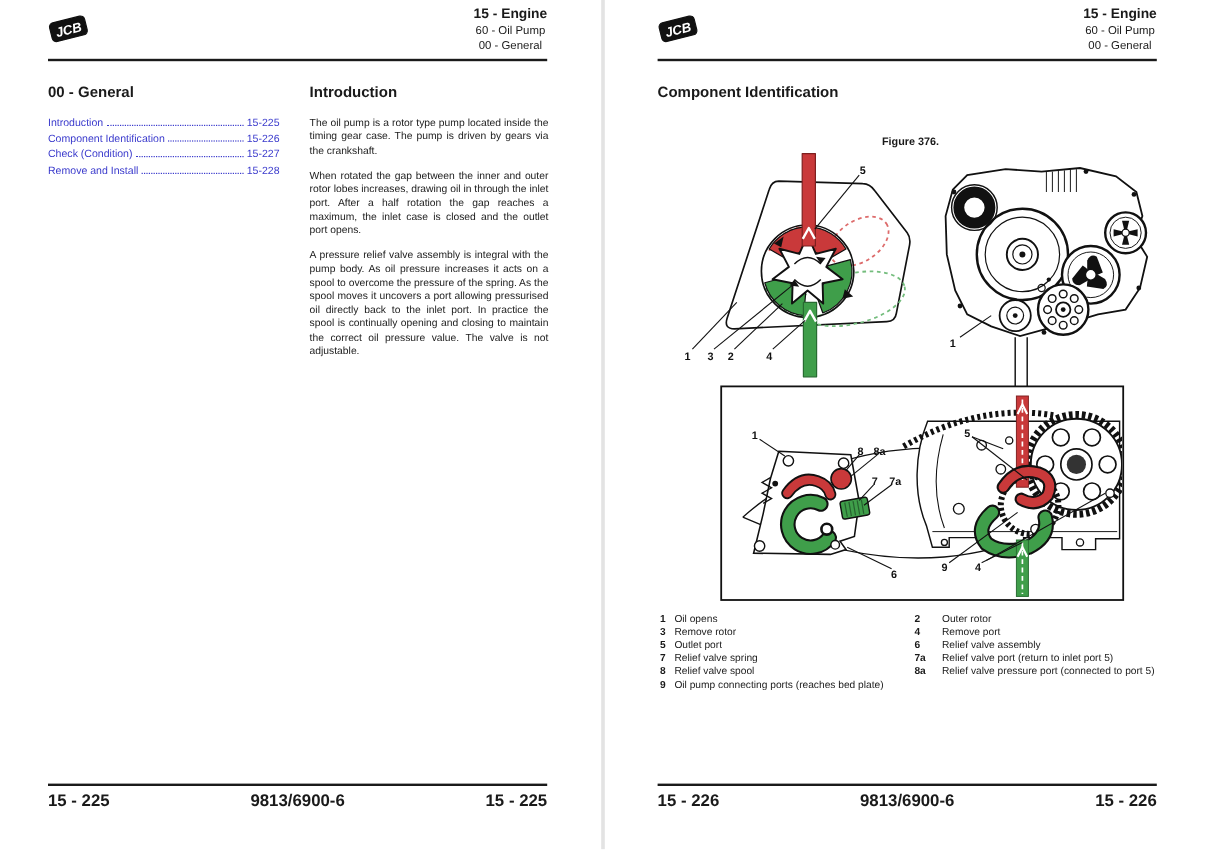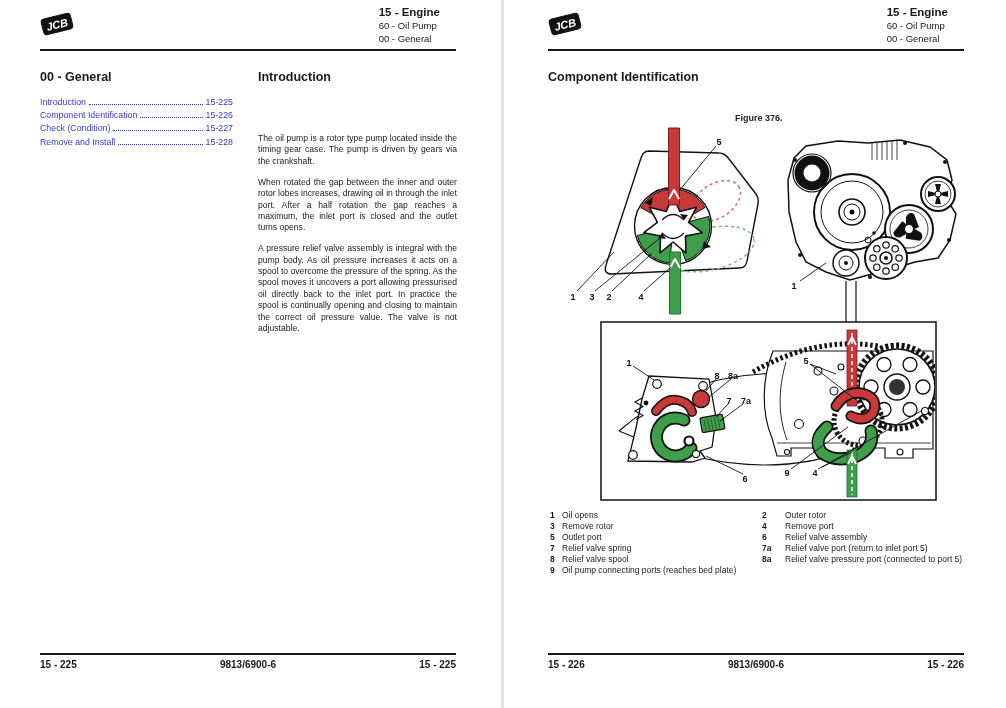--- a/index.html
+++ b/index.html
@@ -3,33 +3,33 @@
 <meta charset="utf-8">
 <style>
   html,body{margin:0;padding:0;background:#fff;}
   .canvas{position:relative;width:1006px;height:708px;background:#fff;overflow:hidden;
           font-family:"Liberation Sans",sans-serif;color:#1a1a1a;}
   .divider{position:absolute;left:501px;top:0;width:3px;height:708px;background:#e3e3e3;}
   .page{position:absolute;top:0;height:708px;width:416px;}
   .page-left{left:40px;}
   .page-right{left:548px;}
   .logo{position:absolute;left:-2px;top:8px;width:38px;height:32px;}
-  .hdr{position:absolute;right:16px;top:6px;text-align:left;line-height:13px;}
+  .hdr{position:absolute;right:0;top:6px;text-align:center;line-height:13px;}
   .hdr .t1{font-size:11.5px;font-weight:bold;}
   .hdr .t2{font-size:9.5px;}
   .rule-top{position:absolute;left:0;top:49px;width:416px;height:2px;background:#1a1a1a;}
   .rule-bot{position:absolute;left:0;top:653px;width:416px;height:2px;background:#1a1a1a;}
   .footer{position:absolute;left:0;top:659px;width:416px;display:flex;justify-content:space-between;
-          font-size:10px;font-weight:bold;}
+          font-size:14px;font-weight:bold;}
   .sec-title{position:absolute;top:70px;left:0;font-size:12.5px;font-weight:bold;}
   .intro-title{position:absolute;top:70px;left:218px;font-size:12.5px;font-weight:bold;}
   .toc{position:absolute;top:97px;left:0;width:193px;font-size:8.8px;color:#3a3acc;}
   .toc-row{display:flex;align-items:baseline;height:13.2px;}
   .toc-leader{flex:1;border-bottom:1.3px dotted #3a3acc;margin:0 3px 2px 3px;}
-  .col2{position:absolute;top:97px;left:218px;width:199px;margin-top:36px;}
+  .col2{position:absolute;top:97px;left:218px;width:199px;}
   .col2 p{margin:0 0 9.5px 0;font-size:8.6px;line-height:11.4px;text-align:justify;}
   .figcap{position:absolute;left:187px;top:113px;font-size:9px;font-weight:bold;text-align:right;}
   .figsvg{position:absolute;left:0;top:108px;}
   .legend{position:absolute;top:510px;left:0;width:440px;font-size:8.5px;line-height:11px;}
   .lg-col{position:absolute;top:0;}
   .lg-left{left:2px;width:210px;}
   .lg-right{left:214px;width:226px;}
   .lg-row{display:flex;white-space:nowrap;}
   .lg-left .lg-n{width:12px;font-weight:bold;flex:0 0 12px;}
   .lg-right .lg-n{width:23px;font-weight:bold;flex:0 0 23px;}
@@ -75,21 +75,21 @@
       <div class="toc-row">
         <span>Remove and Install</span>
         <span class="toc-leader"></span>
         <span>15-228</span>
       </div>
     </div>
 
     <div class="intro-title">Introduction</div>
     <div class="col2">
       <p>The oil pump is a rotor type pump located inside the timing gear case. The pump is driven by gears via the crankshaft.</p>
-      <p>When rotated the gap between the inner and outer rotor lobes increases, drawing oil in through the inlet port. After a half rotation the gap reaches a maximum, the inlet port is closed and the outlet turns opens.</p>
+      <p>When rotated the gap between the inner and outer rotor lobes increases, drawing oil in through the inlet port. After a half rotation the gap reaches a maximum, the inlet case is closed and the outlet port opens.</p>
       <p>A pressure relief valve assembly is integral with the pump body. As oil pressure increases it acts on a spool to overcome the pressure of the spring. As the spool moves it uncovers a port allowing pressurised oil directly back to the inlet port. In practice the spool is continually opening and closing to maintain the correct oil pressure value. The valve is not adjustable.</p>
     </div>
 
     <div class="rule-bot"></div>
     <div class="footer">
       <span>15 - 225</span>
       <span>9813/6900-6</span>
       <span>15 - 225</span>
     </div>
   </div>

